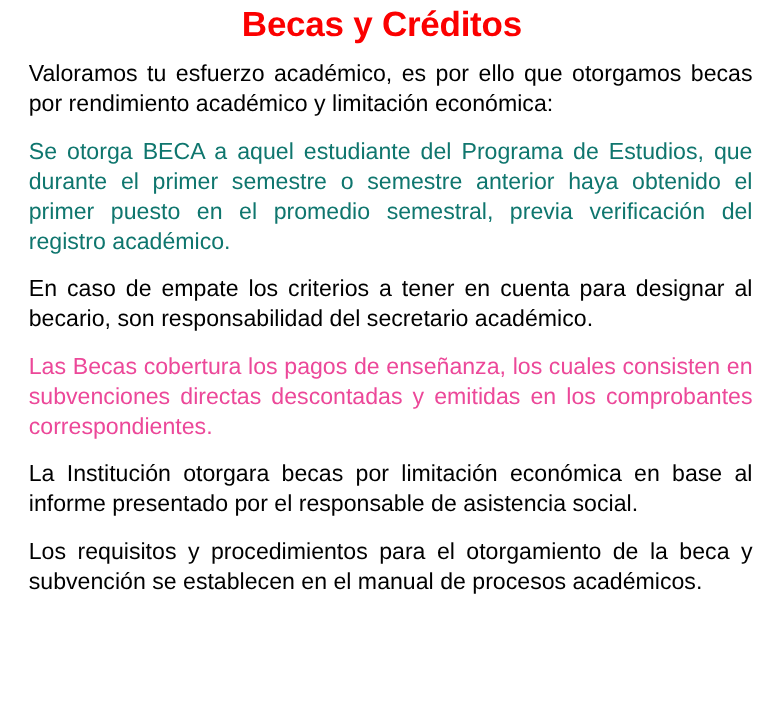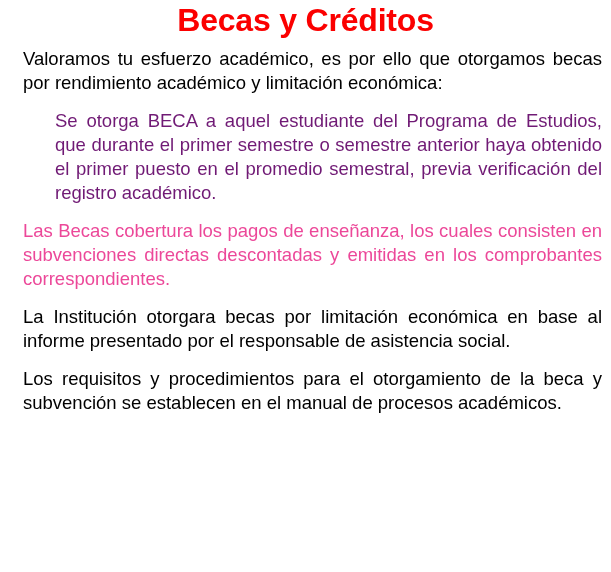--- a/index.html
+++ b/index.html
@@ -22,21 +22,21 @@
     height: 572px;
     background: #ffffff;
     box-sizing: border-box;
   }
   .slide-title {
     margin: 0;
     padding: 2px 0 0 0;
     text-align: center;
     color: #fb0000;
     font-family: "Liberation Sans", sans-serif;
-    font-size: 32px;
+    font-size: 28px;
     font-weight: bold;
     line-height: 36px;
     letter-spacing: -0.2px;
     white-space: nowrap;
   }
   .body-block {
     padding: 9px 9px 0 23px;
     box-sizing: border-box;
   }
   .para {
@@ -57,22 +57,23 @@
 <body>
 
 <div class="slide" style="background: rgb(255, 255, 255);">
 
   <h1 class="slide-title" style="color: rgb(251, 0, 0);">Becas y Créditos</h1>
 
   <div class="body-block">
 
     <p class="para" style="color: rgb(0, 0, 0);">Valoramos tu esfuerzo académico, es por ello que otorgamos becas por rendimiento académico y limitación económica:</p>
 
-    <p class="para" style="color: #701a75; margin-left: 32px;">Se otorga BECA a aquel estudiante del Programa de Estudios, que durante el primer semestre o semestre anterior haya obtenido el primer puesto en el promedio semestral, previa verificación del registro académico.</p>
+    <p class="para" style="color: #0f766e;">Se otorga BECA a aquel estudiante del Programa de Estudios, que durante el primer semestre o semestre anterior haya obtenido el primer puesto en el promedio semestral, previa verificación del registro académico.</p>
 
+    <p class="para" style="color: rgb(0, 0, 0);">En caso de empate los criterios a tener en cuenta para designar al becario, son responsabilidad del secretario académico.</p>
 
 
     <p class="para" style="color: #ec4899;">Las Becas cobertura los pagos de enseñanza, los cuales consisten en subvenciones directas descontadas y emitidas en los comprobantes correspondientes.</p>
 
     <p class="para" style="color: rgb(0, 0, 0);">La Institución otorgara becas por limitación económica en base al informe presentado por el responsable de asistencia social.</p>
 
     <p class="para" style="color: rgb(0, 0, 0);">Los requisitos y procedimientos para el otorgamiento de la beca y subvención se establecen en el manual de procesos académicos.</p>
 
   </div>
 </div>

